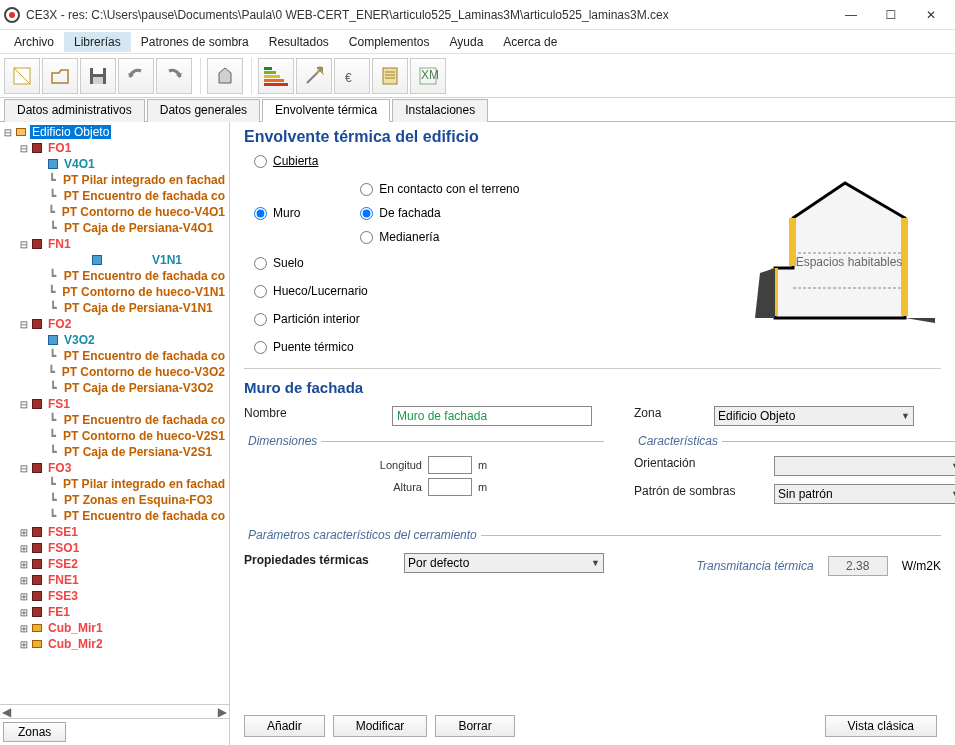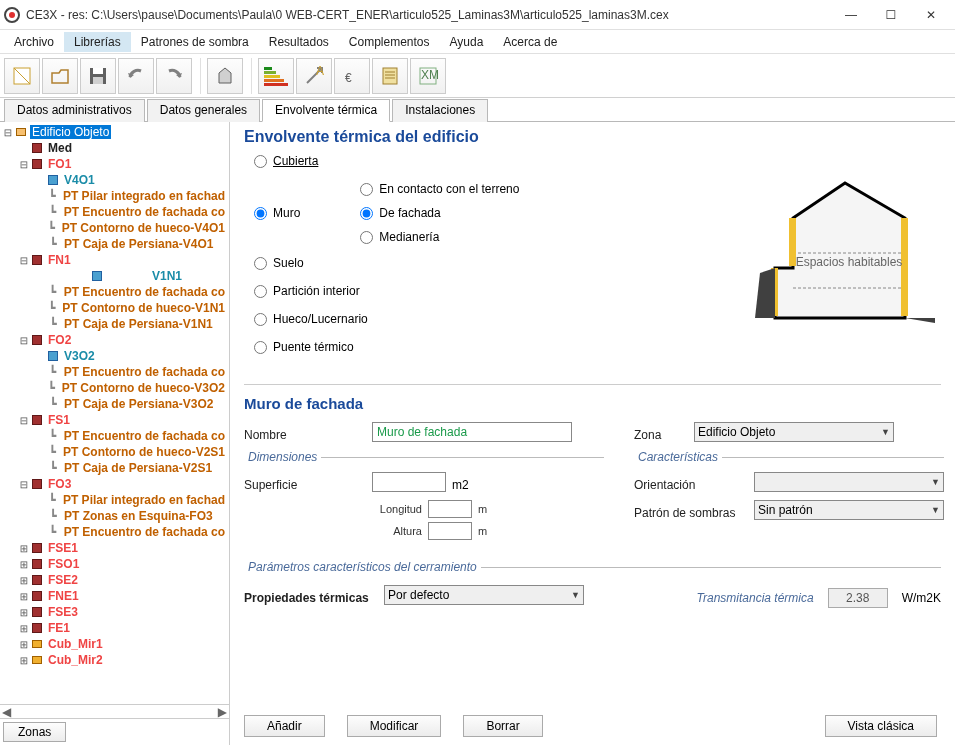--- a/index.html
+++ b/index.html
@@ -57,36 +57,36 @@
 .radio-block { padding-left: 10px; }
 .radio-row { display: flex; align-items: center; gap: 60px; margin-bottom: 12px; }
 .radio-col { display: flex; flex-direction: column; gap: 10px; }
 .radio-item { display: flex; align-items: center; gap: 6px; cursor: pointer; }
 .radio-item input { margin: 0; }
 
 .diagram { position: absolute; right: 20px; top: 46px; width: 180px; height: 160px; }
 .hr { border: none; border-top: 1px solid #ccc; margin: 2px 0 10px 0; }
 
 .form-grid { display: grid; grid-template-columns: 360px 1fr; gap: 10px 30px; }
-.form-row { display: flex; align-items: flex-end; margin-bottom: 8px; }
+.form-row { display: flex; align-items: flex-start; margin-bottom: 8px; gap: 20px; }
 .form-row label { width: 128px; color: #222; }
 .txt { border: 1px solid #888; height: 20px; padding: 1px 4px; background: #fff; }
 .txt.accent { color: #1a9a4a; }
 .sel-box { border: 1px solid #888; height: 20px; background: #efefef; width: 200px; padding: 0 3px; display:flex; align-items:center; justify-content:space-between; }
 .sel-box .arrow { font-size: 9px; color:#444; }
 
 fieldset { border: 1px solid #bbb; border-left:none; border-right:none; border-bottom:none; padding: 8px 0 4px 0; margin-bottom: 8px; }
 legend { color: #4a6a9a; font-style: italic; padding: 0 4px; }
 .small-row { display:flex; align-items:center; gap:6px; margin-bottom:4px; }
 .small-row .lbl { width: 50px; font-size: 11px; color:#333; text-align:right; }
 .small-row input { width: 44px; height: 18px; border:1px solid #888; }
 .small-row .unit { font-size: 11px; color:#333; }
 
 .readonly { background: #efefef; color:#555; }
-.footer-btns { position: absolute; bottom: 8px; left: 14px; display:flex; gap:22px; }
+.footer-btns { position: absolute; bottom: 8px; left: 14px; display:flex; gap:8px; }
 .footer-btns button, .vista-btn { border:1px solid #aaa; background:linear-gradient(#fdfdfd,#ececec); padding:3px 22px; cursor:pointer; }
 .vista-btn { position:absolute; right:18px; bottom:8px; }
 
 .trans-row { display:flex; align-items:center; gap:14px; margin-top:6px; }
 .trans-row .tlabel { color:#4a6a9a; font-style:italic; }
 .trans-row input { width:60px; height:20px; border:1px solid #aaa; text-align:center; }
 </style>
 </head>
 <body>
 
@@ -201,27 +201,20 @@
 
 <div class="main">
   <div class="sidebar">
     <div class="tree" id="tree">
         <div class="tree-row" style="padding-left: 0px;">
           <span class="tree-toggle">⊟</span>
           <span class="tree-icon">
             <span class="ico-home"></span>
           </span>
           <span class="tree-label sel">Edificio Objeto</span>
-        </div>
-        <div class="tree-row" style="padding-left: 16px;">
-          <span class="tree-toggle"></span>
-          <span class="tree-icon">
-            <span class="ico-wall"></span>
-          </span>
-          <span class="tree-label c-black">Med</span>
         </div>
         <div class="tree-row" style="padding-left: 16px;">
           <span class="tree-toggle">⊟</span>
           <span class="tree-icon">
             <span class="ico-wall"></span>
           </span>
           <span class="tree-label c-blue">FO1</span>
         </div>
         <div class="tree-row" style="padding-left: 32px;">
           <span class="tree-toggle"></span>
@@ -459,48 +452,43 @@
               <span>Medianería</span>
             </label>
           </div>
         </div>
         <div class="radio-item" style="margin-bottom: 14px;">
           <input type="radio" style=""> 
           <span>Suelo</span>
         </div>
         <div class="radio-item" style="margin-bottom: 14px;">
           <input type="radio" style=""> 
-          <span>Partición interior</span>
+          <span>Hueco/Lucernario</span>
         </div>
         <div class="radio-item" style="margin-bottom: 14px;">
           <input type="radio" style=""> 
-          <span>Hueco/Lucernario</span>
-        </div>
-        <div class="radio-item" style="margin-bottom: 30px;">
+          <span>Partición interior</span>
+        </div>
+        <div class="radio-item" style="margin-bottom: 14px;">
           <input type="radio" style=""> 
           <span>Puente térmico</span>
         </div>
       </div>
     <hr class="hr">
 
     <h2 class="sub-title">Muro de fachada</h2>
 
     <div class="form-grid">
       <div>
         <div class="form-row">
           <label>Nombre</label>
           <input class="txt accent" style="width: 200px;" value="Muro de fachada">
         </div>
         <fieldset>
           <legend>Dimensiones</legend>
-          <div class="form-row">
-            <label>Superficie</label>
-            <input class="txt" style="width: 74px;">
-            <span style="margin-left:6px">m2</span>
-          </div>
           <div style="padding-left:128px">
             <div class="small-row">
               <span class="lbl">Longitud</span>
               <input style="">
               <span class="unit">m</span>
             </div>
             <div class="small-row">
               <span class="lbl">Altura</span>
               <input style="">
               <span class="unit">m</span>

